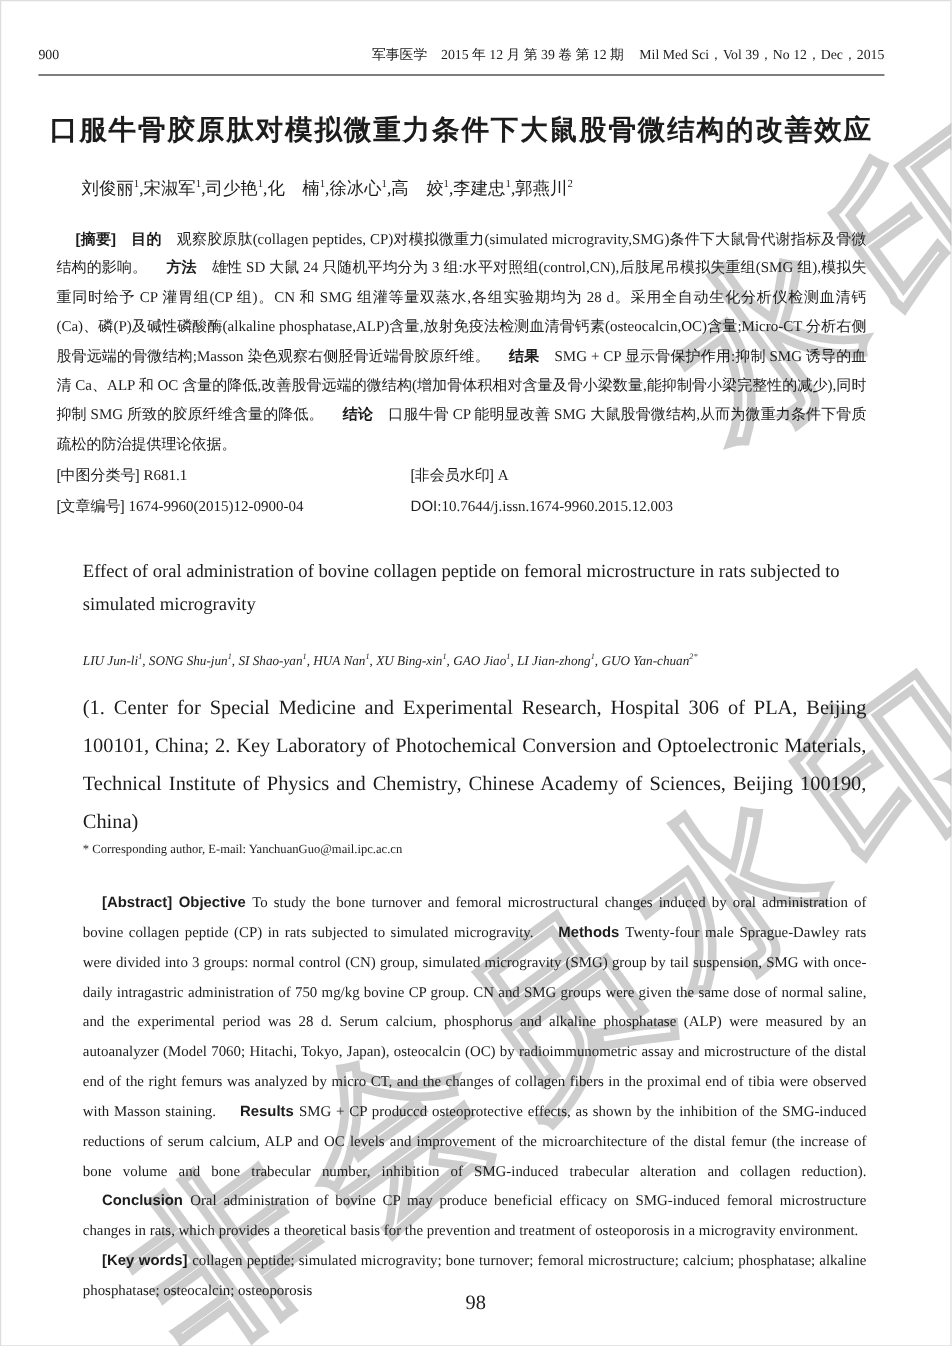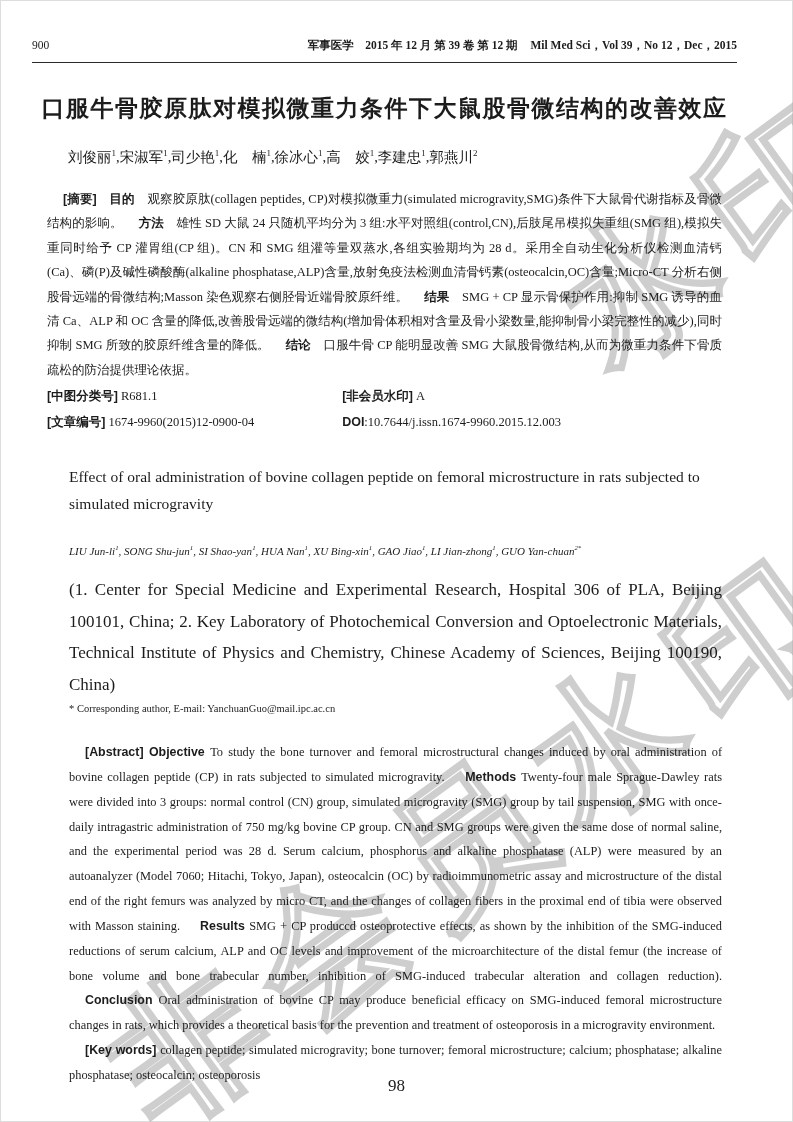--- a/index.html
+++ b/index.html
@@ -33,21 +33,21 @@
   }
   .wm-bottom{ left:70px; top:1010px; font-size:150px; transform:rotate(-36deg); }
   .wm-top{ left:520px; top:250px; font-size:150px; transform:rotate(-36deg); }
   
   .hdr{
     display:flex; justify-content:space-between; align-items:baseline;
     font-size:11.5px;
     border-bottom:1.5px solid #2a2a2a;
     padding-bottom:9px;
   }
-  .hdr .jrnl span{ margin-left:10px;font-weight:bold; }
+  .hdr .jrnl span{ margin-left:10px; }
   
   .title-cn{
     margin:30px 0 0 0;
     text-align:center;
     font-family:"Liberation Sans", sans-serif;
     font-size:23px; font-weight:bold; letter-spacing:1.5px;
   }
   .authors-cn{
     margin:24px 0 0 36px;
     font-size:14.5px;
@@ -56,21 +56,21 @@
   
   .abs-cn{
     margin:20px 15px 0 15px;
     font-size:12.5px; line-height:1.95;
     text-align:justify;
   }
   .seg-b{ font-weight:bold; font-family:"Liberation Sans", sans-serif;margin-left:16px; }
   .kw-cn{ margin:2px 15px 0 15px; font-size:12.5px; line-height:1.95; text-align:justify; }
   .meta-row{ margin:2px 15px 0 15px; font-size:12.5px; line-height:1.95; }
   .meta-row .pair1{ display:inline-block; width:292px; }
-  .lbl{ font-weight:bold; font-family:"Liberation Sans", sans-serif; }
+  .lbl{ font-weight:normal; font-family:"Liberation Sans", sans-serif; }
   
   .title-en{
     margin:28px 15px 0 37px;
     font-size:15.5px; font-weight:normal; line-height:1.75;
   }
   .authors-en{
     margin:24px 15px 0 37px;
     font-size:11px; font-style:italic; line-height:1.95;
   }
   .affil-en{

